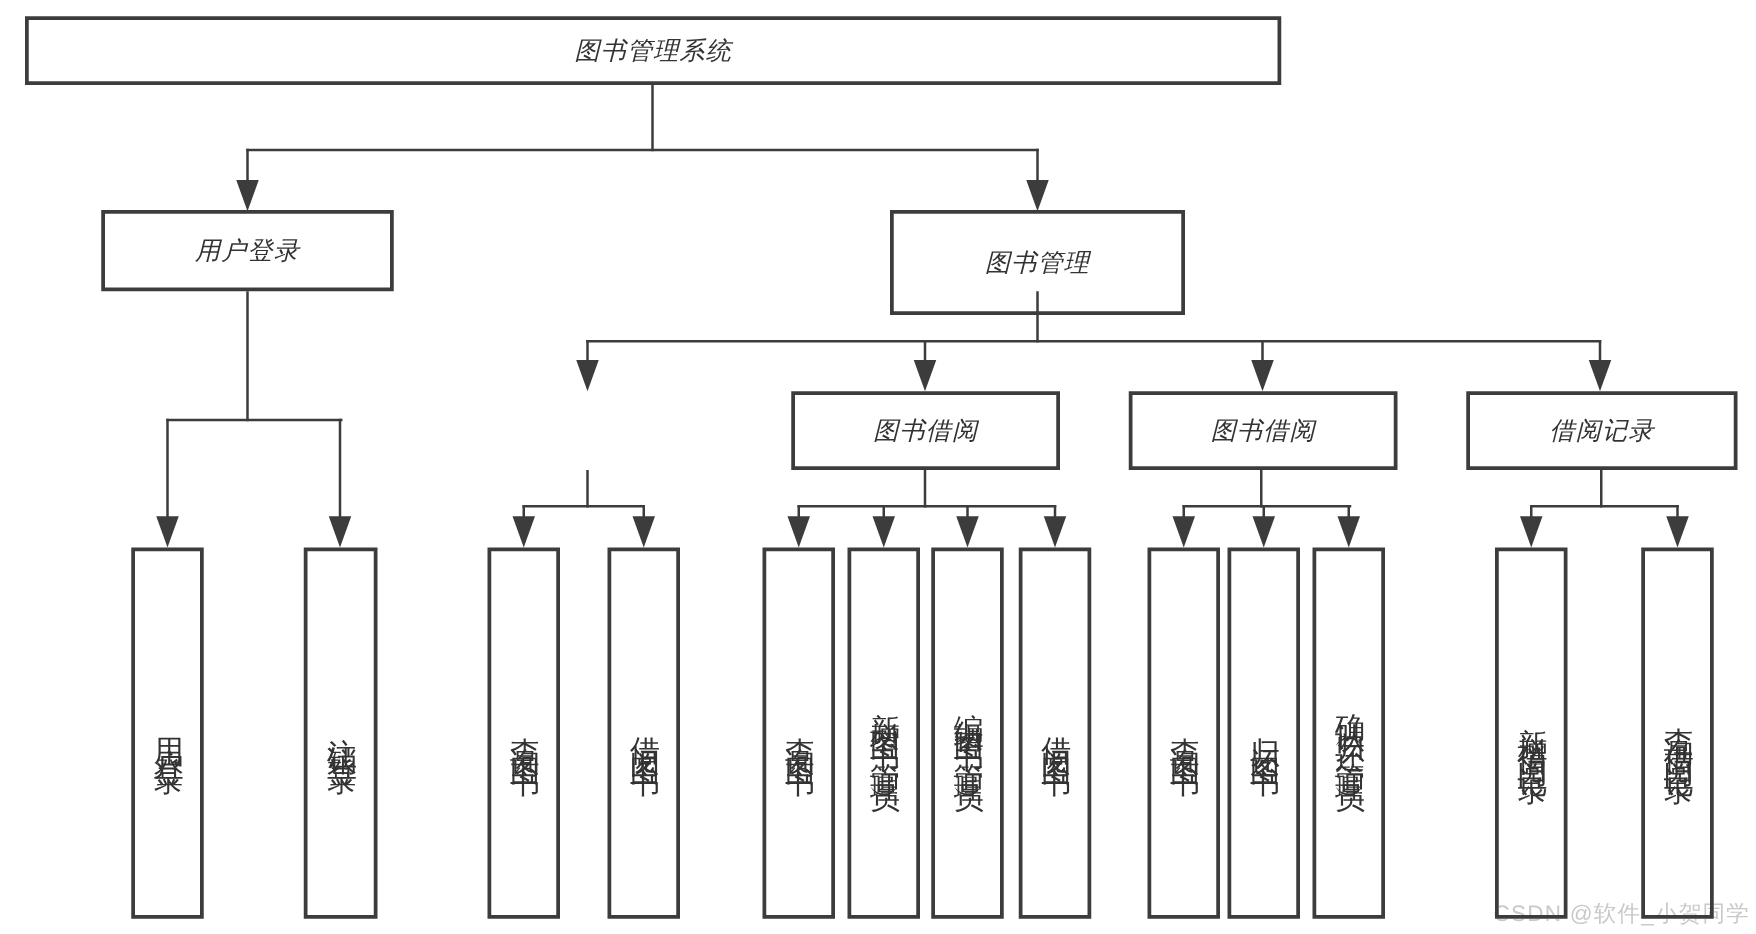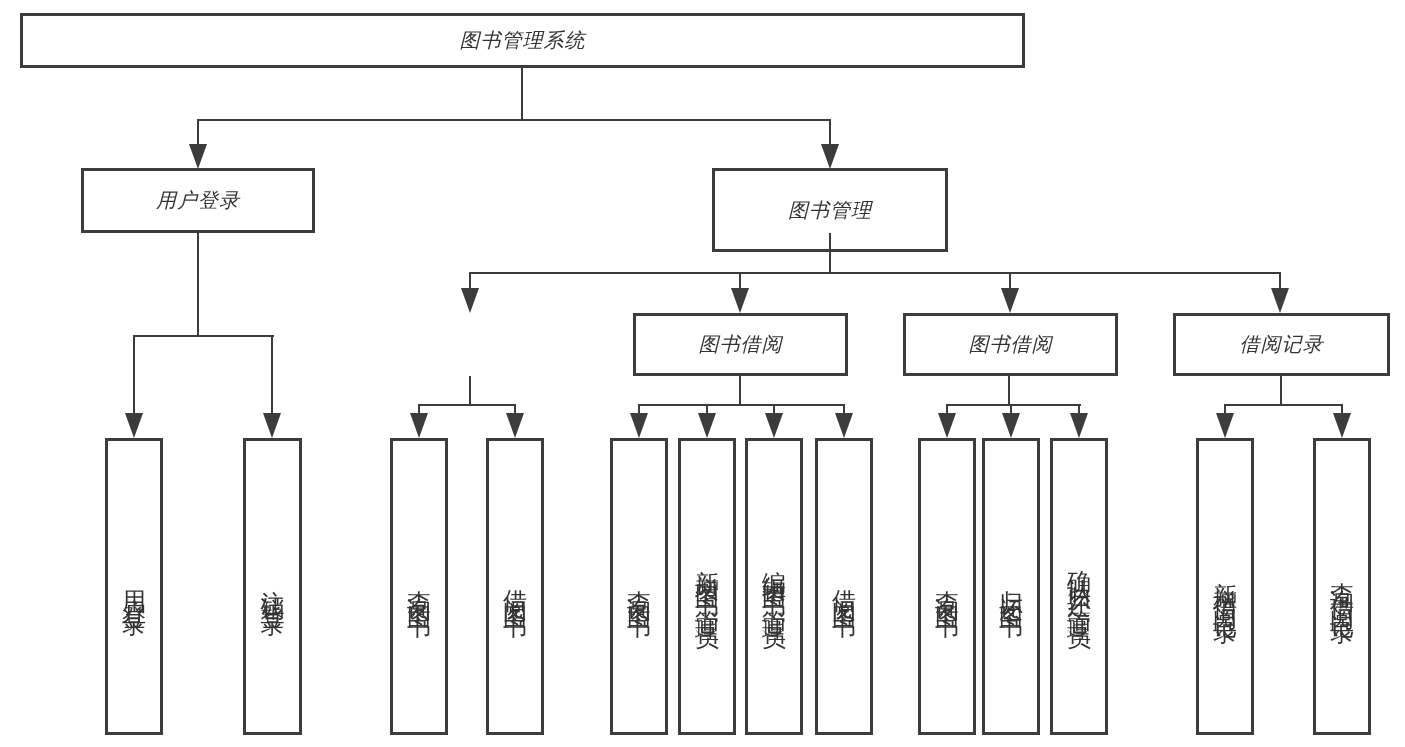--- a/index.html
+++ b/index.html
@@ -186,14 +186,15 @@
   <i class="ah" style="left:1002px;top:413px"></i>
   <i class="ah" style="left:1070px;top:413px"></i>
 
   <i class="ln" style="left:1280px;top:376px;width:2px;height:30px"></i>
   <i class="ln" style="left:1224px;top:404px;width:119px;height:2px"></i>
   <i class="ln" style="left:1224px;top:404px;width:2px;height:11px"></i>
   <i class="ln" style="left:1341px;top:404px;width:2px;height:11px"></i>
   <i class="ah" style="left:1216px;top:413px"></i>
   <i class="ah" style="left:1333px;top:413px"></i>
 
+  <div class="watermark">CSDN @软件_小贺同学</div>
 
 </div>
 
 </body></html>

